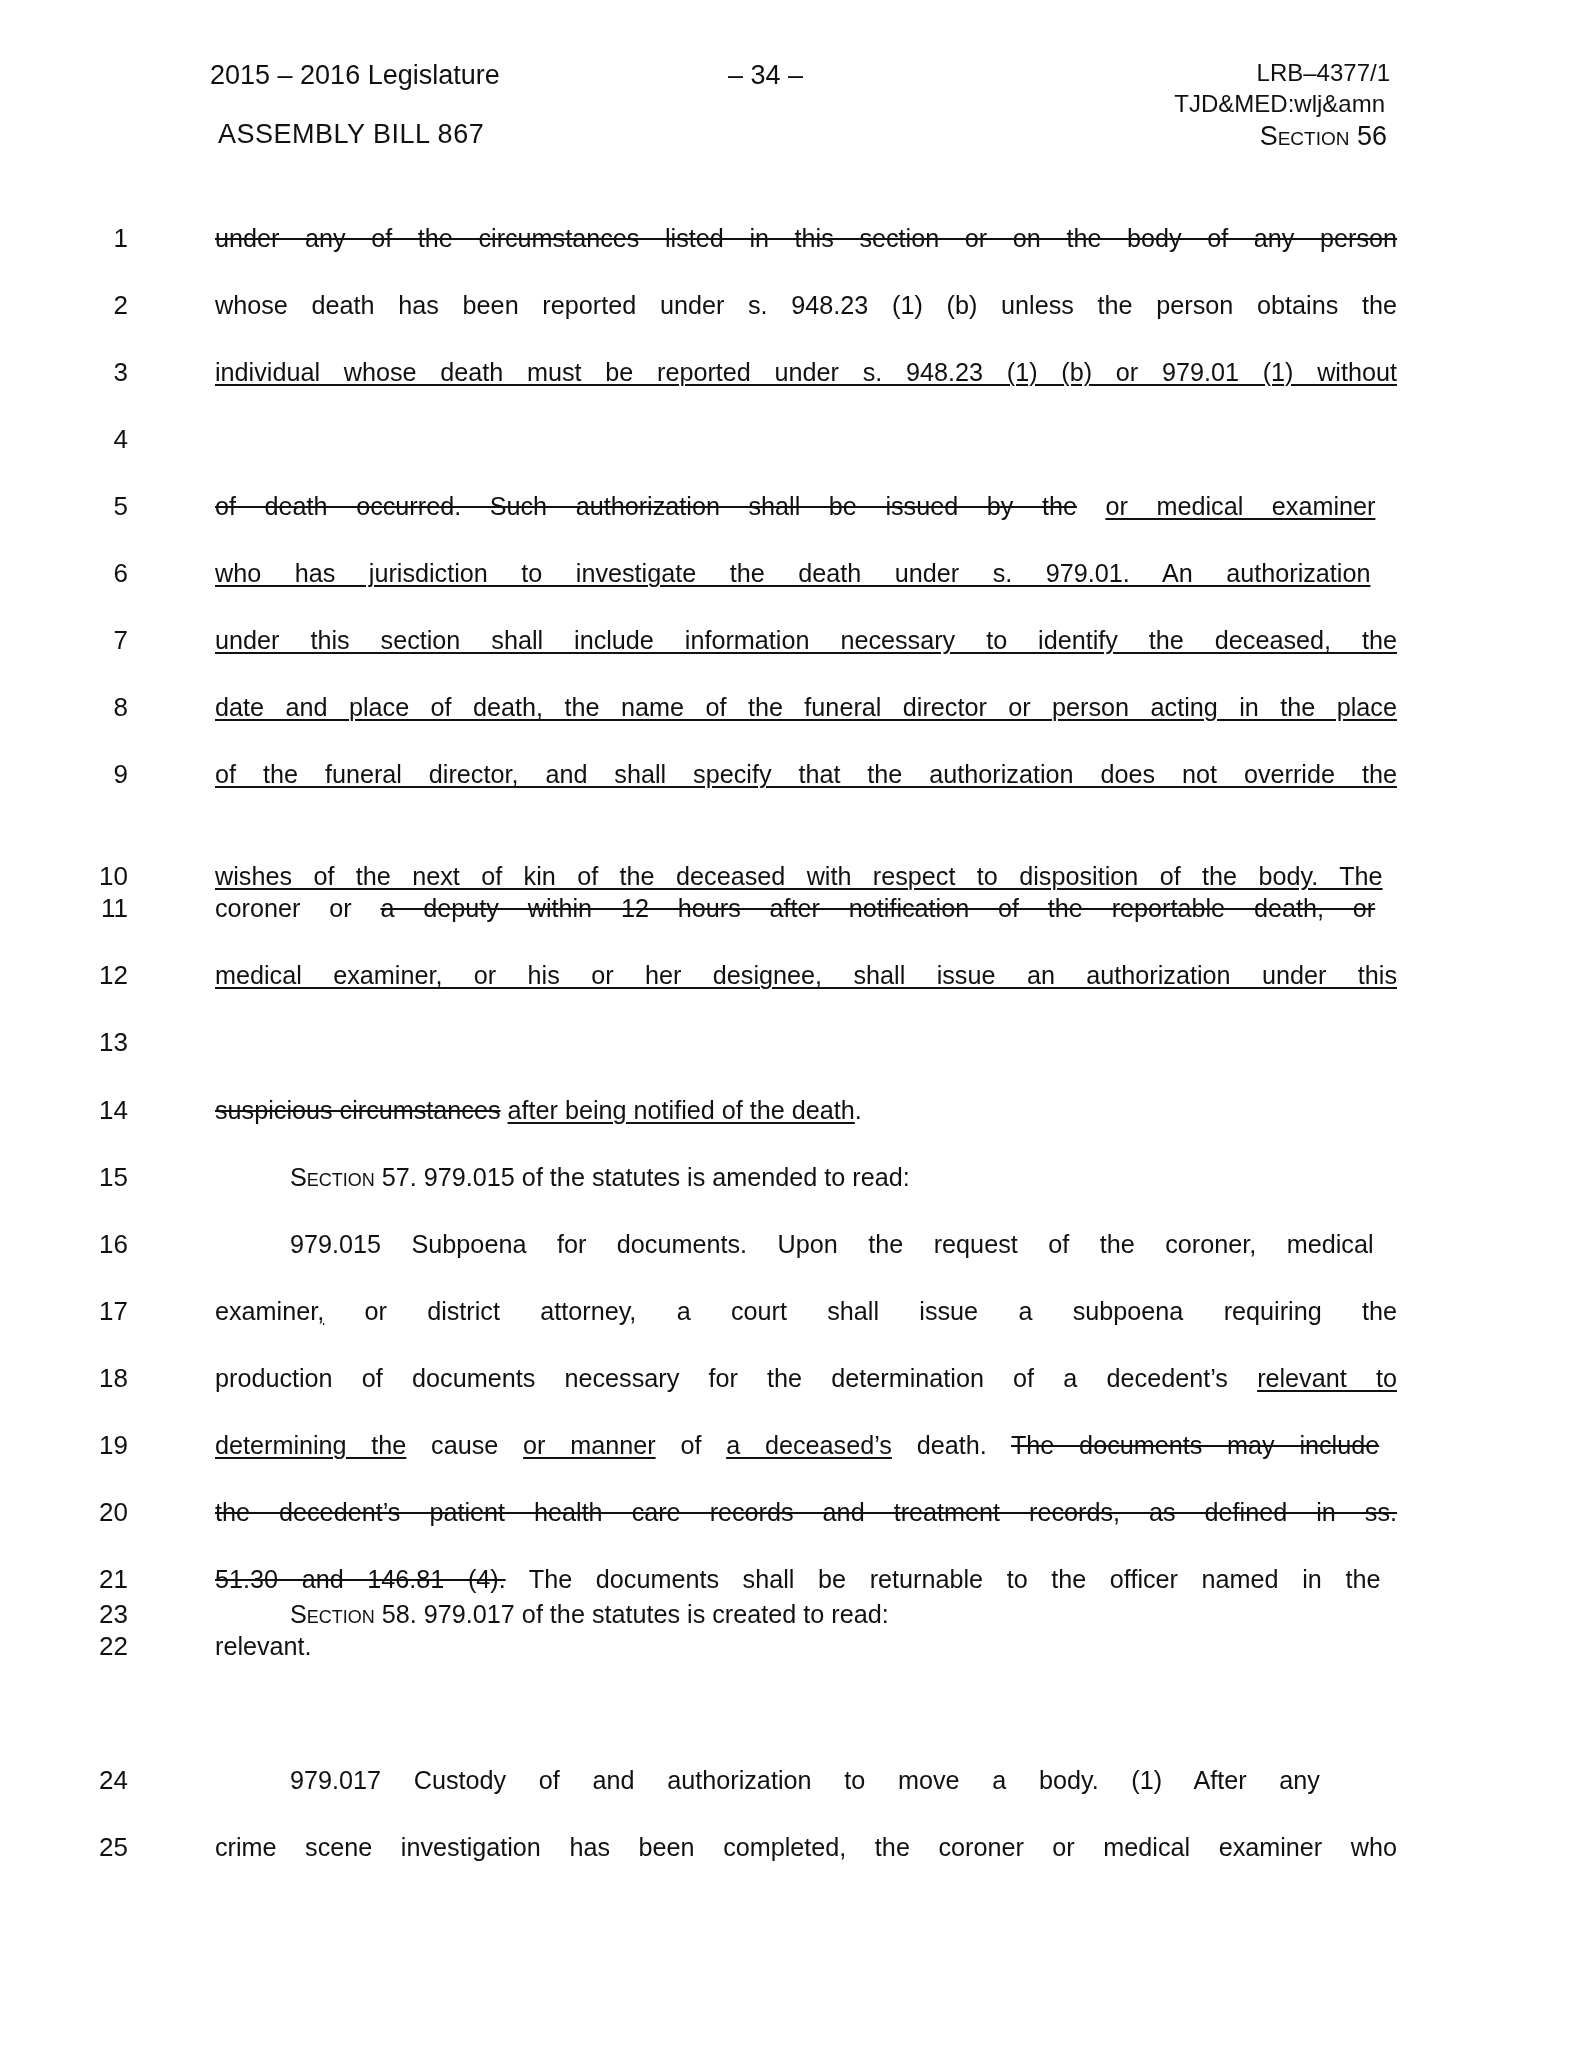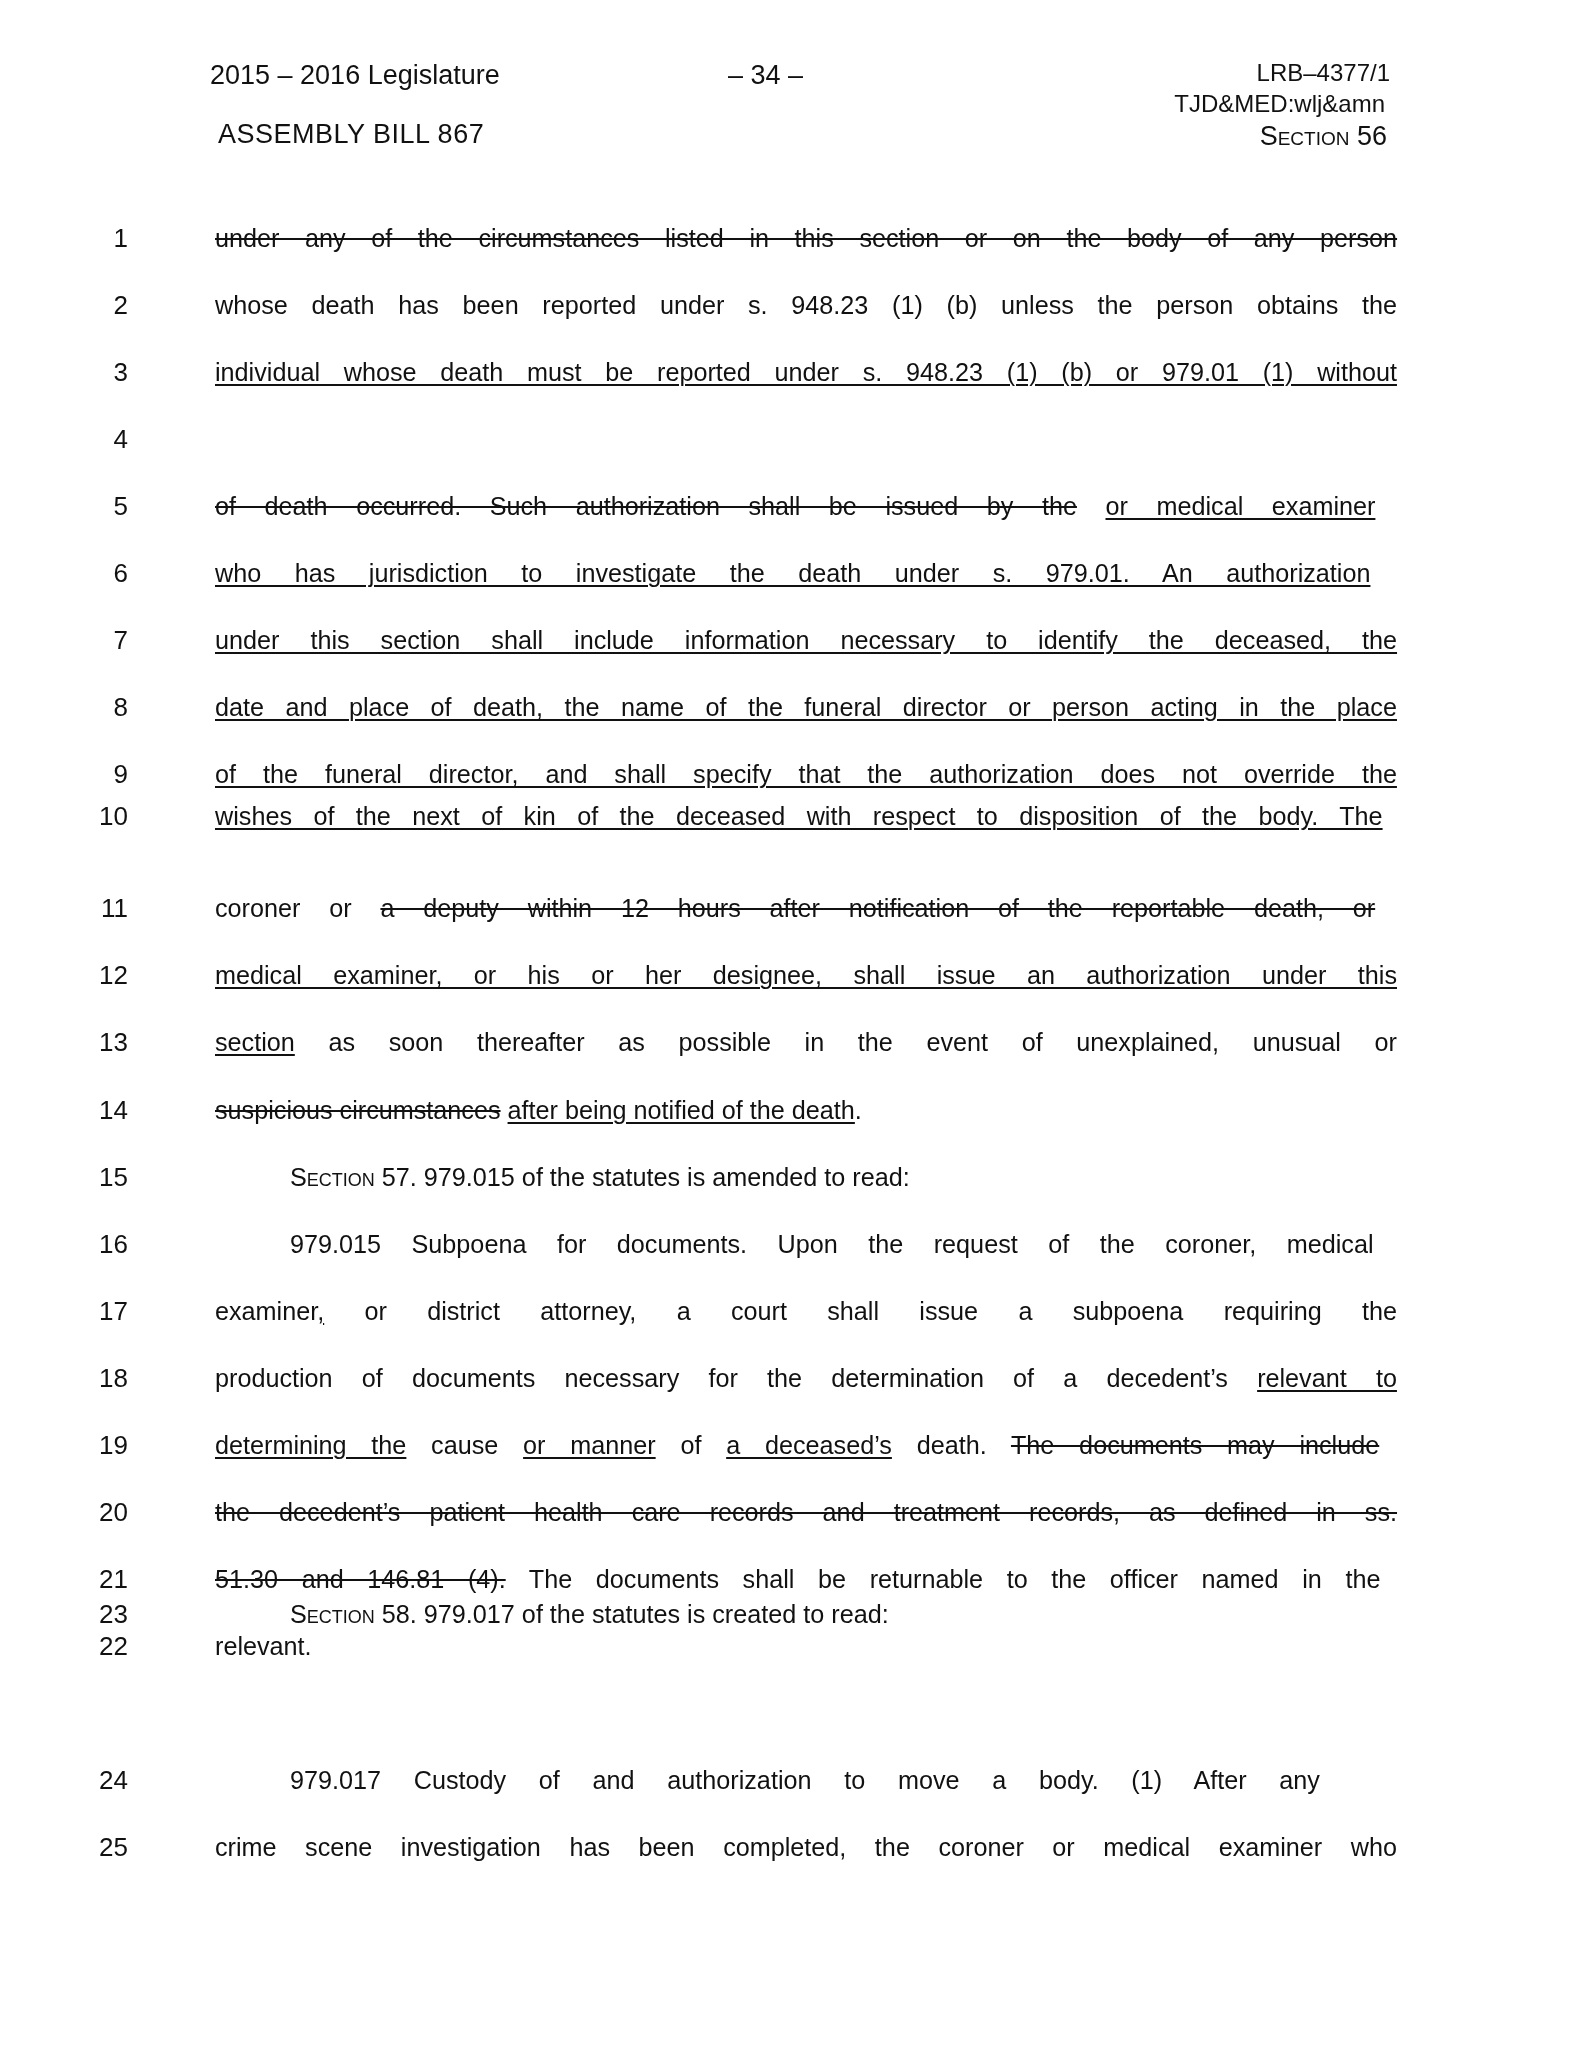--- a/index.html
+++ b/index.html
@@ -75,35 +75,34 @@
       <div class="txt" style="white-space: nowrap; text-align-last: left; width: 1182px; word-spacing: 23.96px;"><span class="under">under this section shall include information necessary to identify the deceased, the</span></div>
     </div>
     <div class="doc-line" style="top: 687.28px;">
       <span class="ln">8</span>
       <div class="txt" style="white-space: nowrap; text-align-last: left; width: 1182px; word-spacing: 14.45px;"><span class="under">date and place of death, the name of the funeral director or person acting in the place</span></div>
     </div>
     <div class="doc-line" style="top: 754.32px;">
       <span class="ln">9</span>
       <div class="txt" style="white-space: nowrap; text-align-last: left; width: 1182px; word-spacing: 19.94px;"><span class="under">of the funeral director, and shall specify that the authorization does not override the</span></div>
     </div>
-    <div class="doc-line" style="top: 796px;">
+    <div class="doc-line" style="top: 856px;">
       <span class="ln">10</span>
       <div class="txt" style="white-space: nowrap; text-align-last: left; width: 1182px; word-spacing: 14.4px;"><span class="under">wishes of the next of kin of the deceased with respect to disposition of the body.  The</span></div>
     </div>
     <div class="doc-line" style="top: 888.4px; padding-left: 6px;">
       <span class="ln">11</span>
       <div class="txt" style="white-space: nowrap; text-align-last: left; width: 1182px; word-spacing: 21.82px;"><span class="">coroner or </span><span class="strike"> a deputy within 12 hours after notification of the reportable death, or</span></div>
     </div>
     <div class="doc-line" style="top: 955.44px;">
       <span class="ln">12</span>
       <div class="txt" style="white-space: nowrap; text-align-last: left; width: 1182px; word-spacing: 24.41px;"><span class="under">medical examiner, or his or her designee, shall issue an authorization under this</span></div>
     </div>
     <div class="doc-line" style="top: 1022.48px;">
       <span class="ln">13</span>
-      <div class="txt" style="white-space: nowrap; text-align-last: left; width: 1182px; word-spacing: 26.62px;"><span class="under">section</span><span class=""> as soon thereafter as possible in the event of unexplained, unusual or</span></div>
     </div>
     <div class="doc-line" style="top: 1089.52px;">
       <span class="ln">14</span>
       <div class="txt free" style="white-space: nowrap;"><span class="strike">suspicious circumstances</span><span class=""> </span><span class="under">after being notified of the death</span><span class="">.</span></div>
     </div>
     <div class="doc-line" style="top: 1156.56px;">
       <span class="ln">15</span>
       <div class="txt indent free" style="white-space: nowrap;"><span class="sc">Section 57.</span><span class="">  979.015 of the statutes is amended to read:</span></div>
     </div>
     <div class="doc-line" style="top: 1223.6px;">

